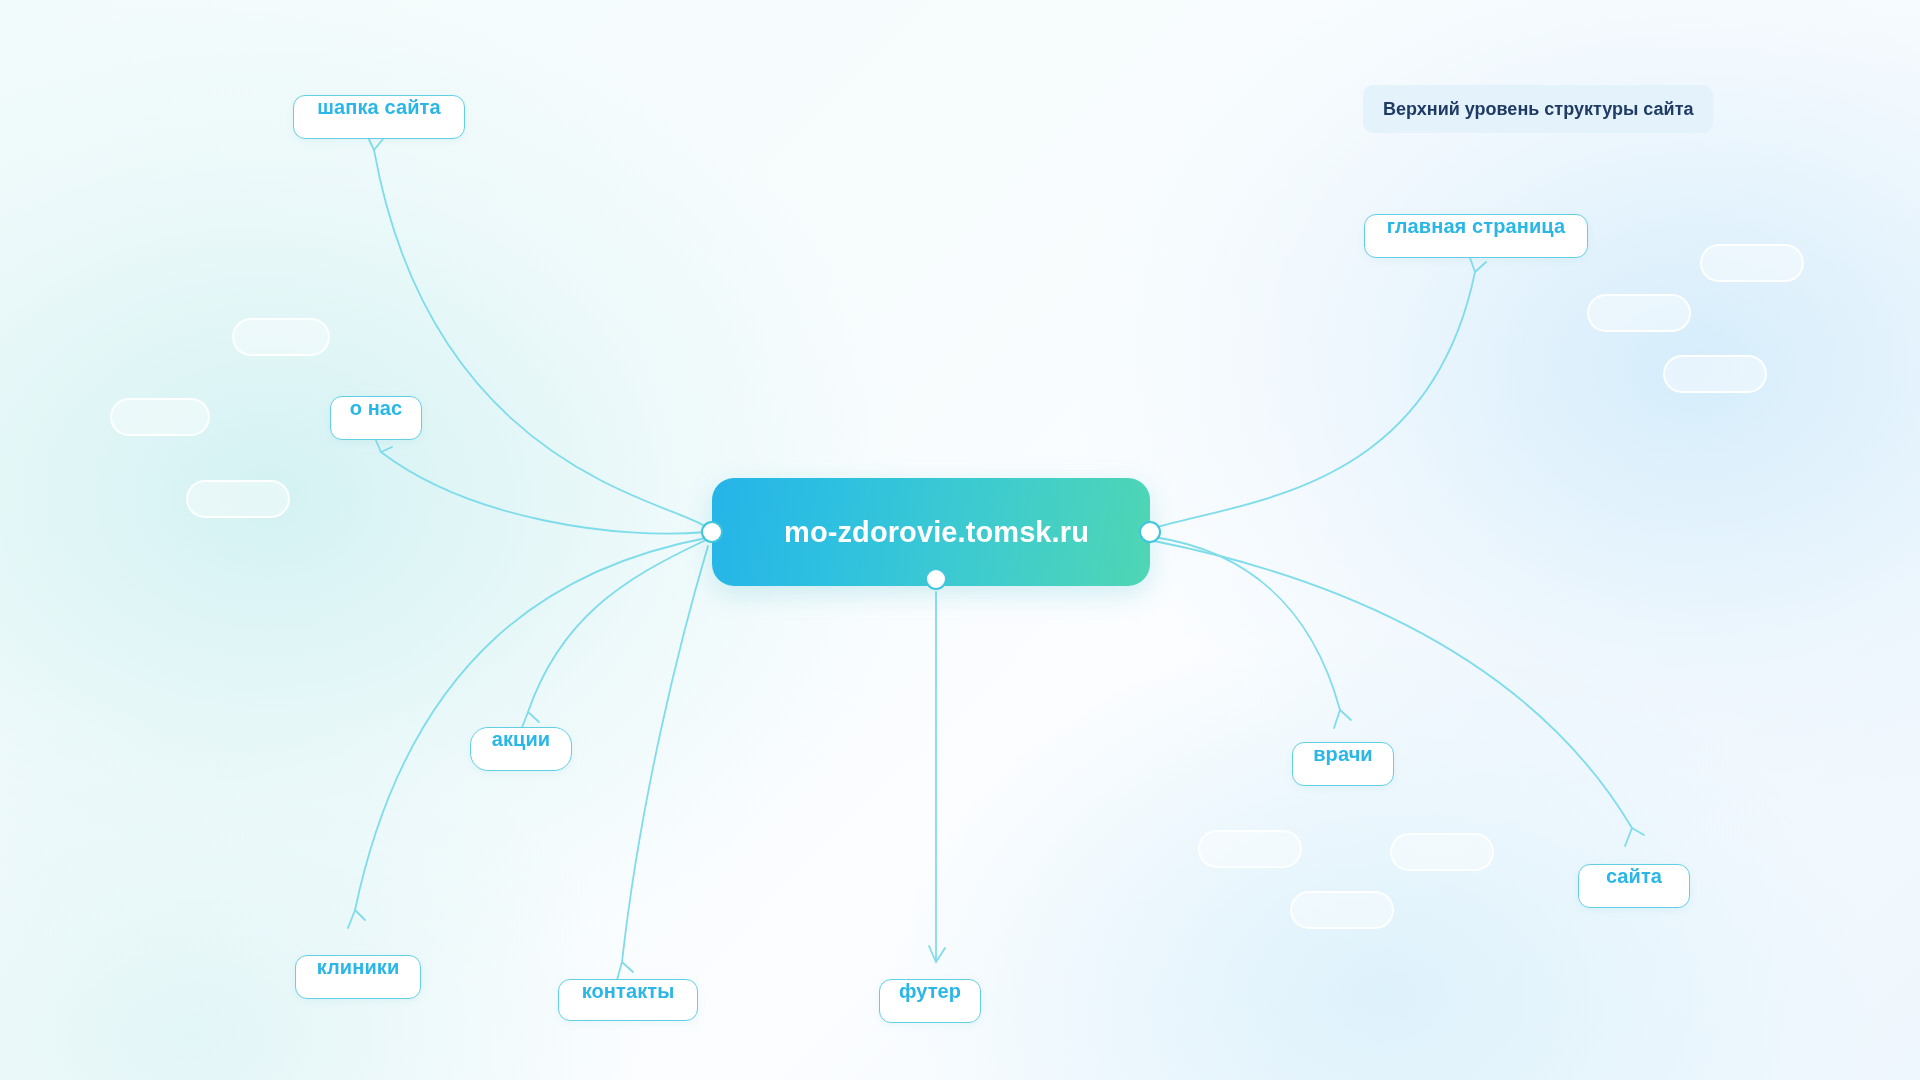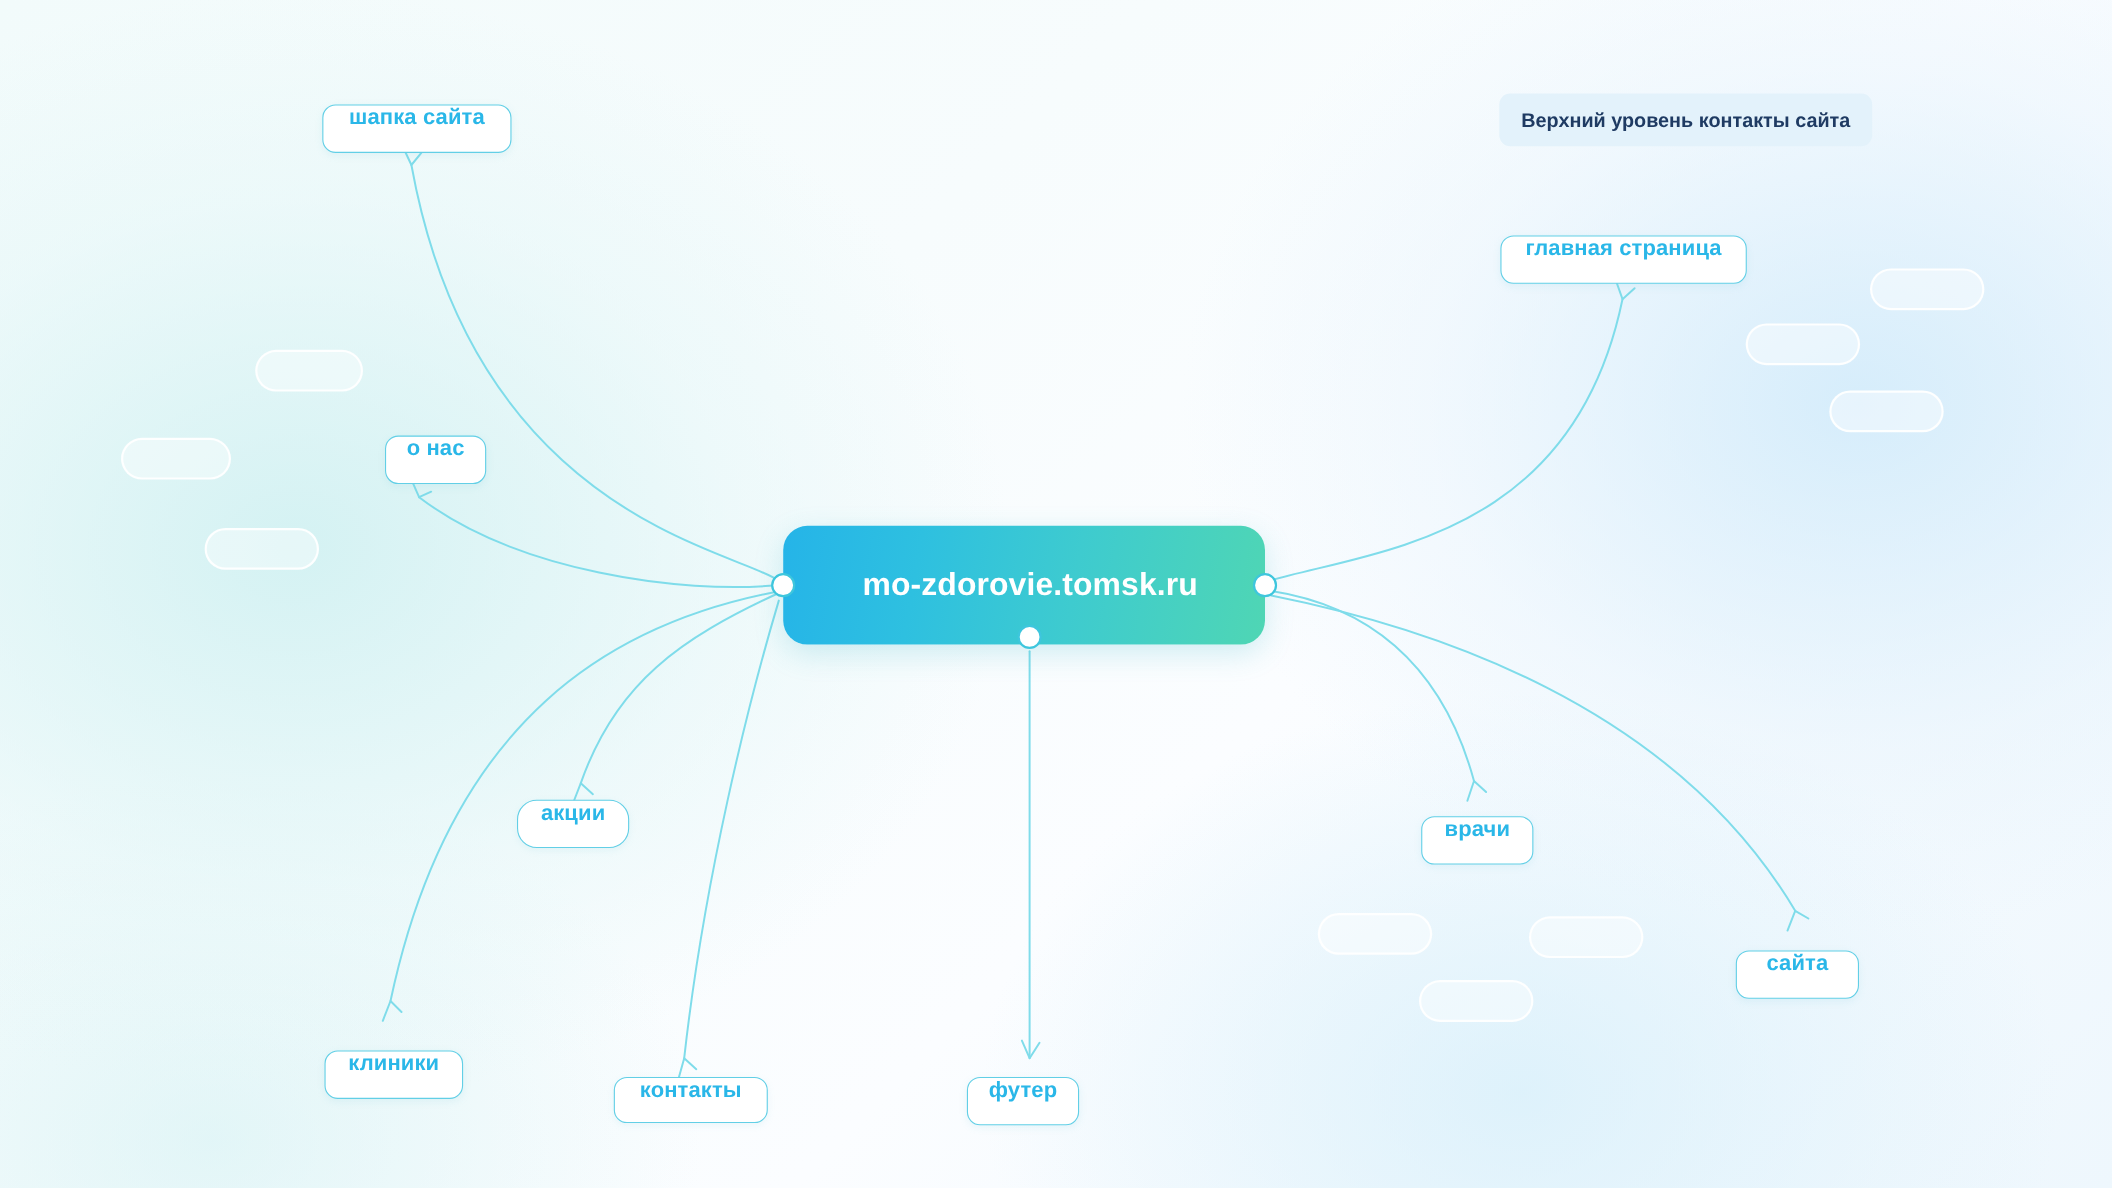--- a/index.html
+++ b/index.html
@@ -177,21 +177,21 @@
   </div>
 
   <div class="hub-dot" id="hub-left"></div>
   <div class="hub-dot" id="hub-right"></div>
   <div class="hub-dot" id="hub-bottom"></div>
 
   <div id="nodes">
       <div class="node" style="left: 293px; top: 95px; min-width: 172px; height: 44px;">
         <span class="node-label">шапка сайта</span>
       </div>
-      <div class="node" style="left: 350px; top: 396px; min-width: 92px; height: 44px;">
+      <div class="node" style="left: 330px; top: 396px; min-width: 92px; height: 44px;">
         <span class="node-label">о нас</span>
       </div>
       <div class="node" style="left: 470px; top: 727px; min-width: 102px; height: 44px; border-radius: 18px;">
         <span class="node-label">акции</span>
       </div>
       <div class="node" style="left: 295px; top: 955px; min-width: 126px; height: 44px;">
         <span class="node-label">клиники</span>
       </div>
       <div class="node" style="left: 558px; top: 979px; min-width: 140px; height: 42px;">
         <span class="node-label">контакты</span>
@@ -204,16 +204,16 @@
       </div>
       <div class="node" style="left: 1292px; top: 742px; min-width: 102px; height: 44px;">
         <span class="node-label">врачи</span>
       </div>
       <div class="node" style="left: 1578px; top: 864px; min-width: 112px; height: 44px;">
         <span class="node-label">сайта</span>
       </div>
     </div>
 
   <div id="info-chip">
-    <span id="info-chip-label">Верхний уровень контакты сайта</span>
+    <span id="info-chip-label">Верхний уровень структуры сайта</span>
   </div>
 
 </div>
 
 </body></html>

